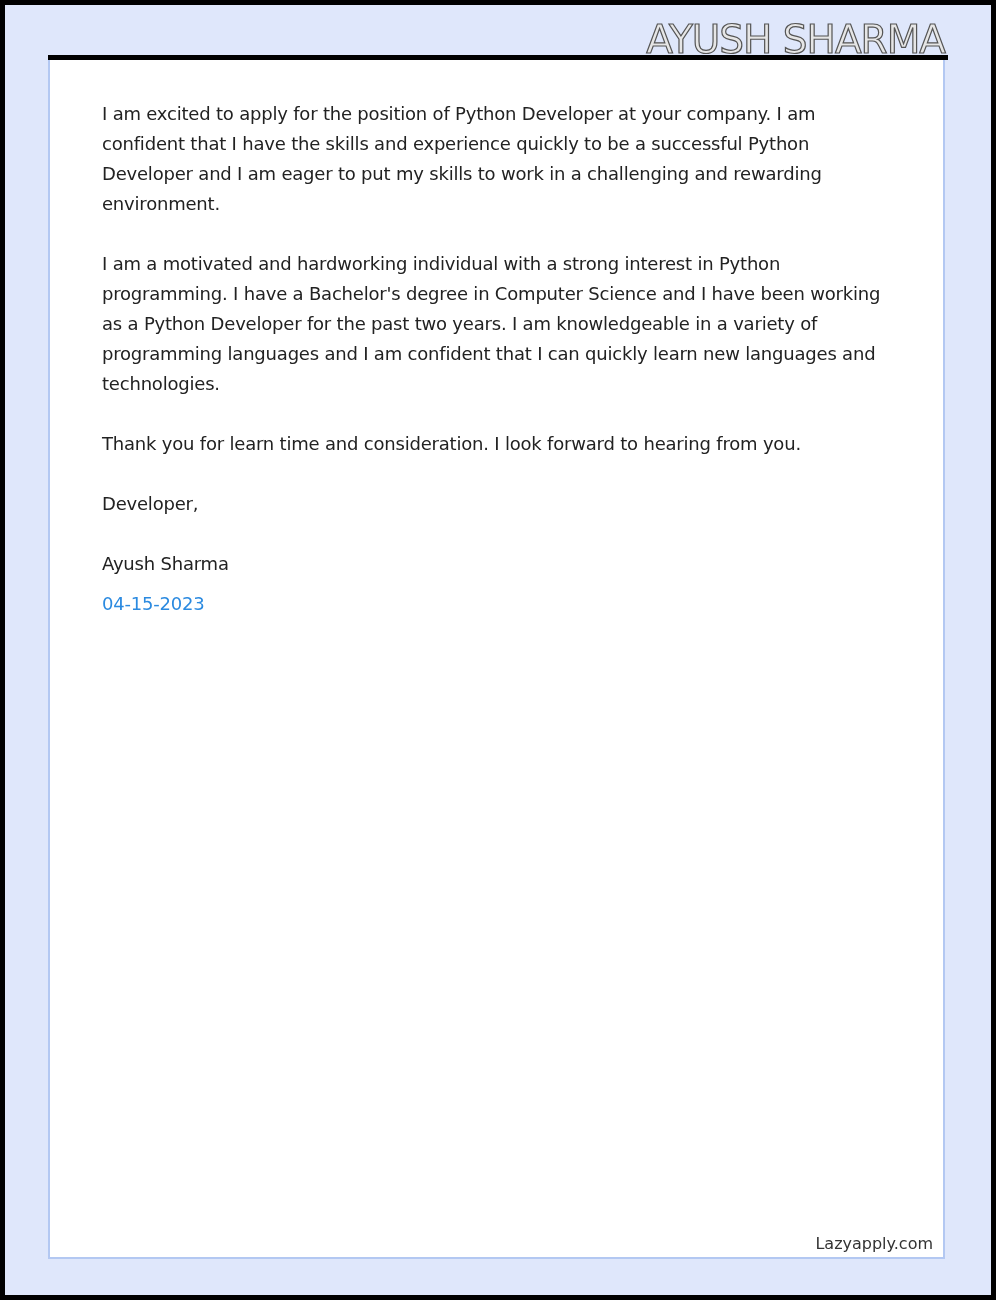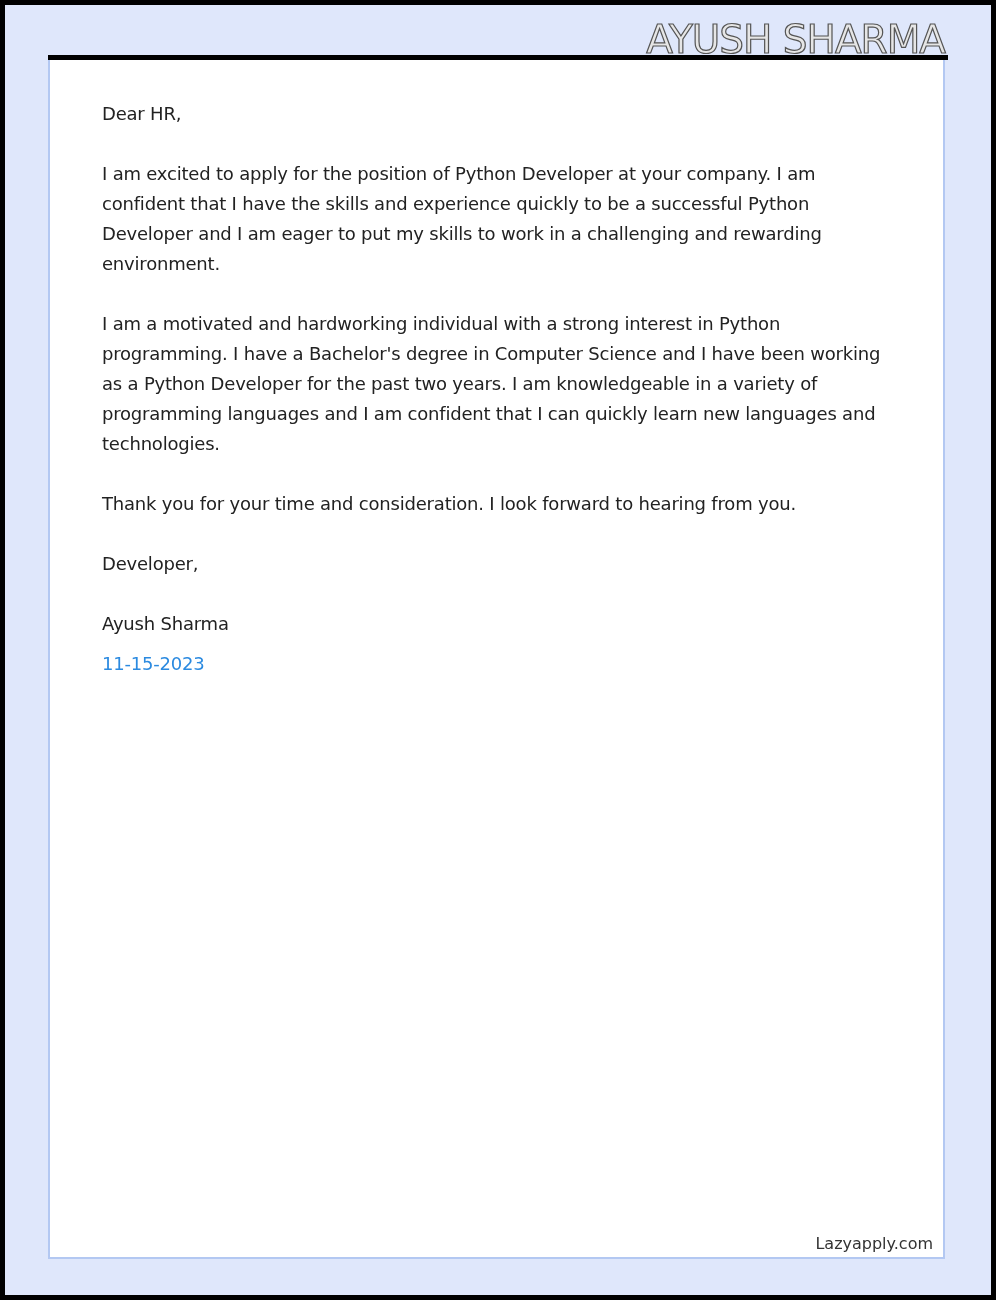--- a/index.html
+++ b/index.html
@@ -59,24 +59,23 @@
     color: #333;
   }
 </style>
 </head>
 <body>
 
 <h1 class="name">AYUSH SHARMA</h1>
 
 <div class="page">
   <div class="letter">
-    <p>Dear HR,</p>
     <p>I am excited to apply for the position of Python Developer at your company. I am confident that I have the skills and experience quickly to be a successful Python Developer and I am eager to put my skills to work in a challenging and rewarding environment.</p>
     <p>I am a motivated and hardworking individual with a strong interest in Python programming. I have a Bachelor's degree in Computer Science and I have been working as a Python Developer for the past two years. I am knowledgeable in a variety of programming languages and I am confident that I can quickly learn new languages and technologies.</p>
-    <p>Thank you for your time and consideration. I look forward to hearing from you.</p>
+    <p>Thank you for learn time and consideration. I look forward to hearing from you.</p>
     <p>Developer,</p>
     <p class="tight">Ayush Sharma</p>
-    <p class="date">11-15-2023</p>
+    <p class="date">04-15-2023</p>
   </div>
   <div class="footer">Lazyapply.com</div>
 </div>
 
 <div class="topbar"></div>
 
 </body></html>

